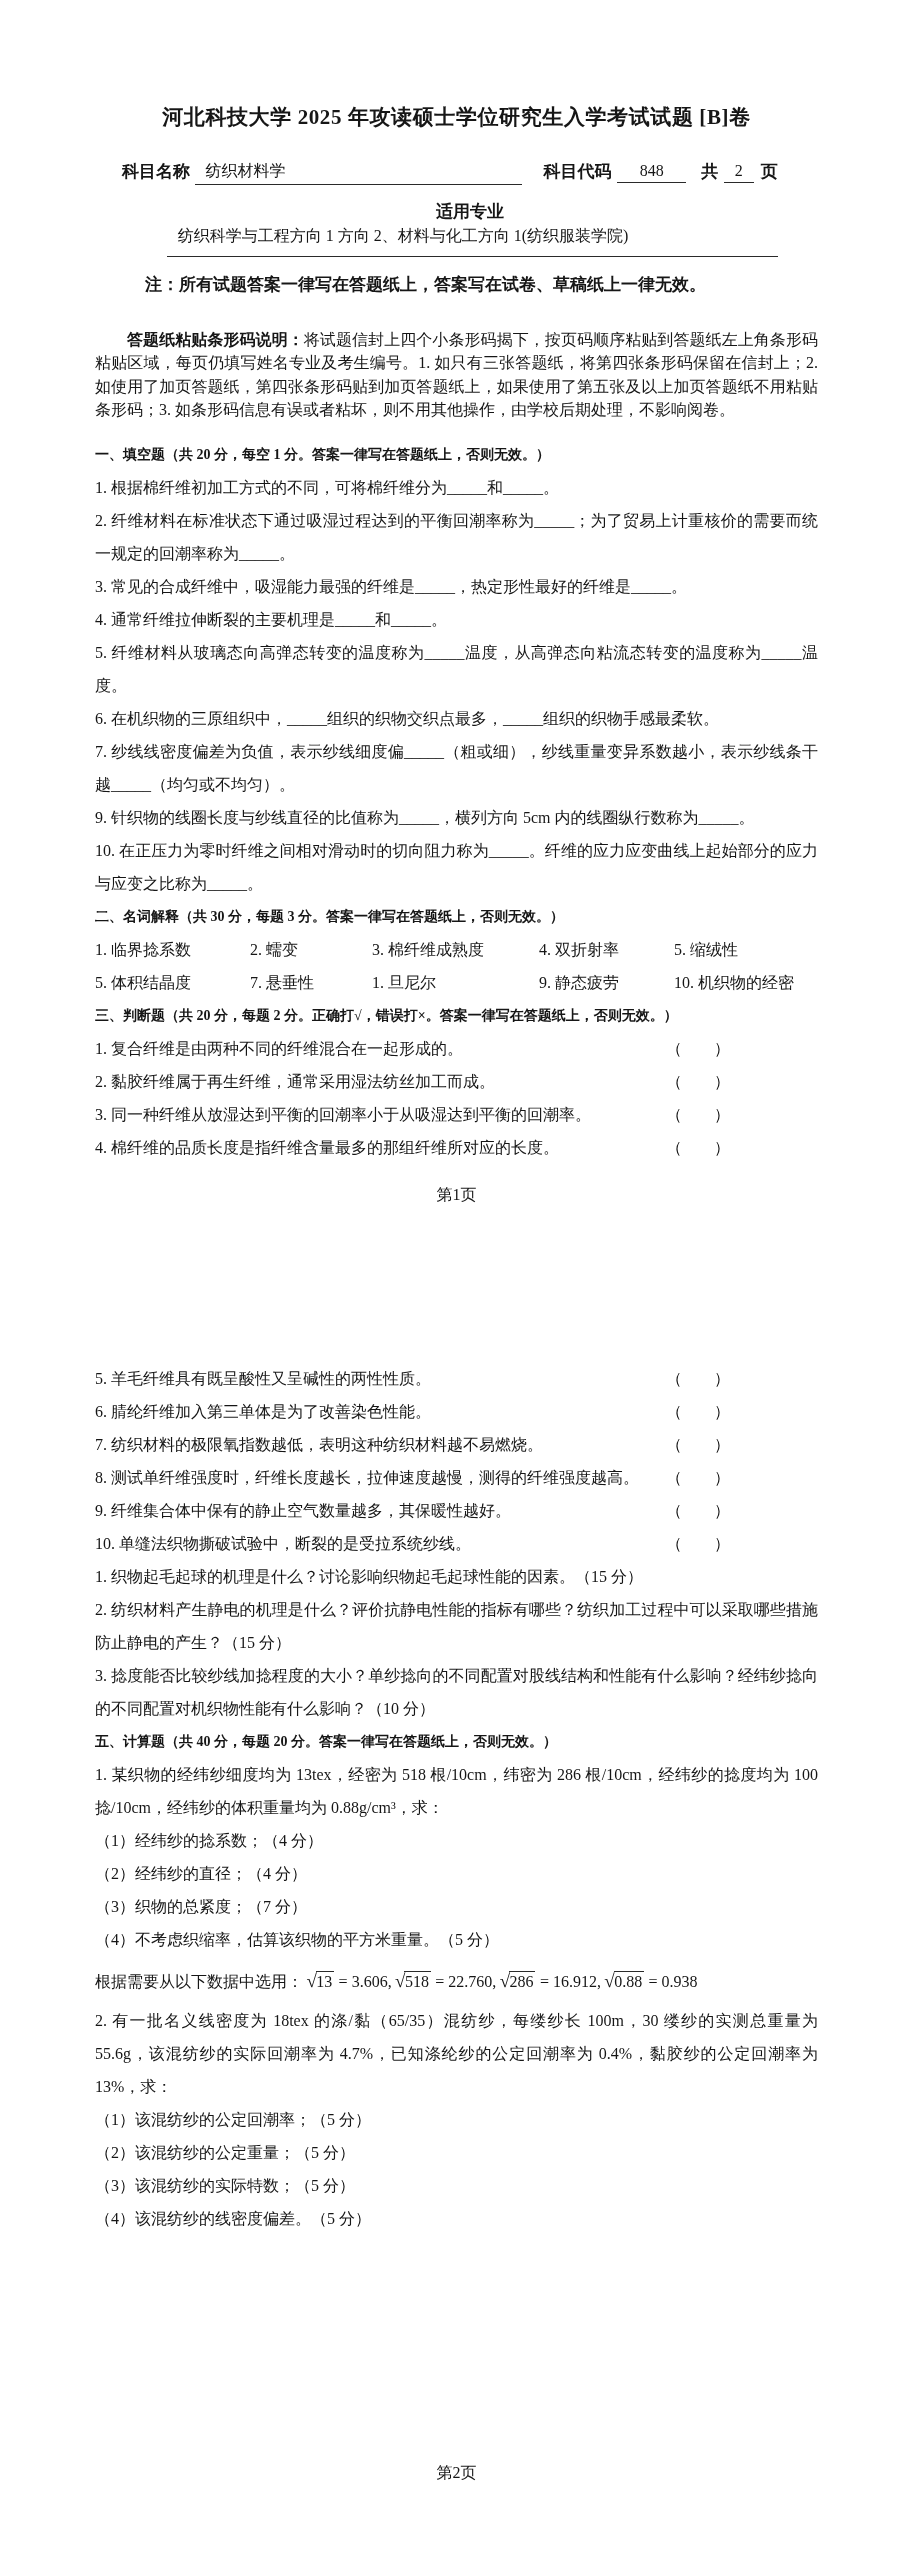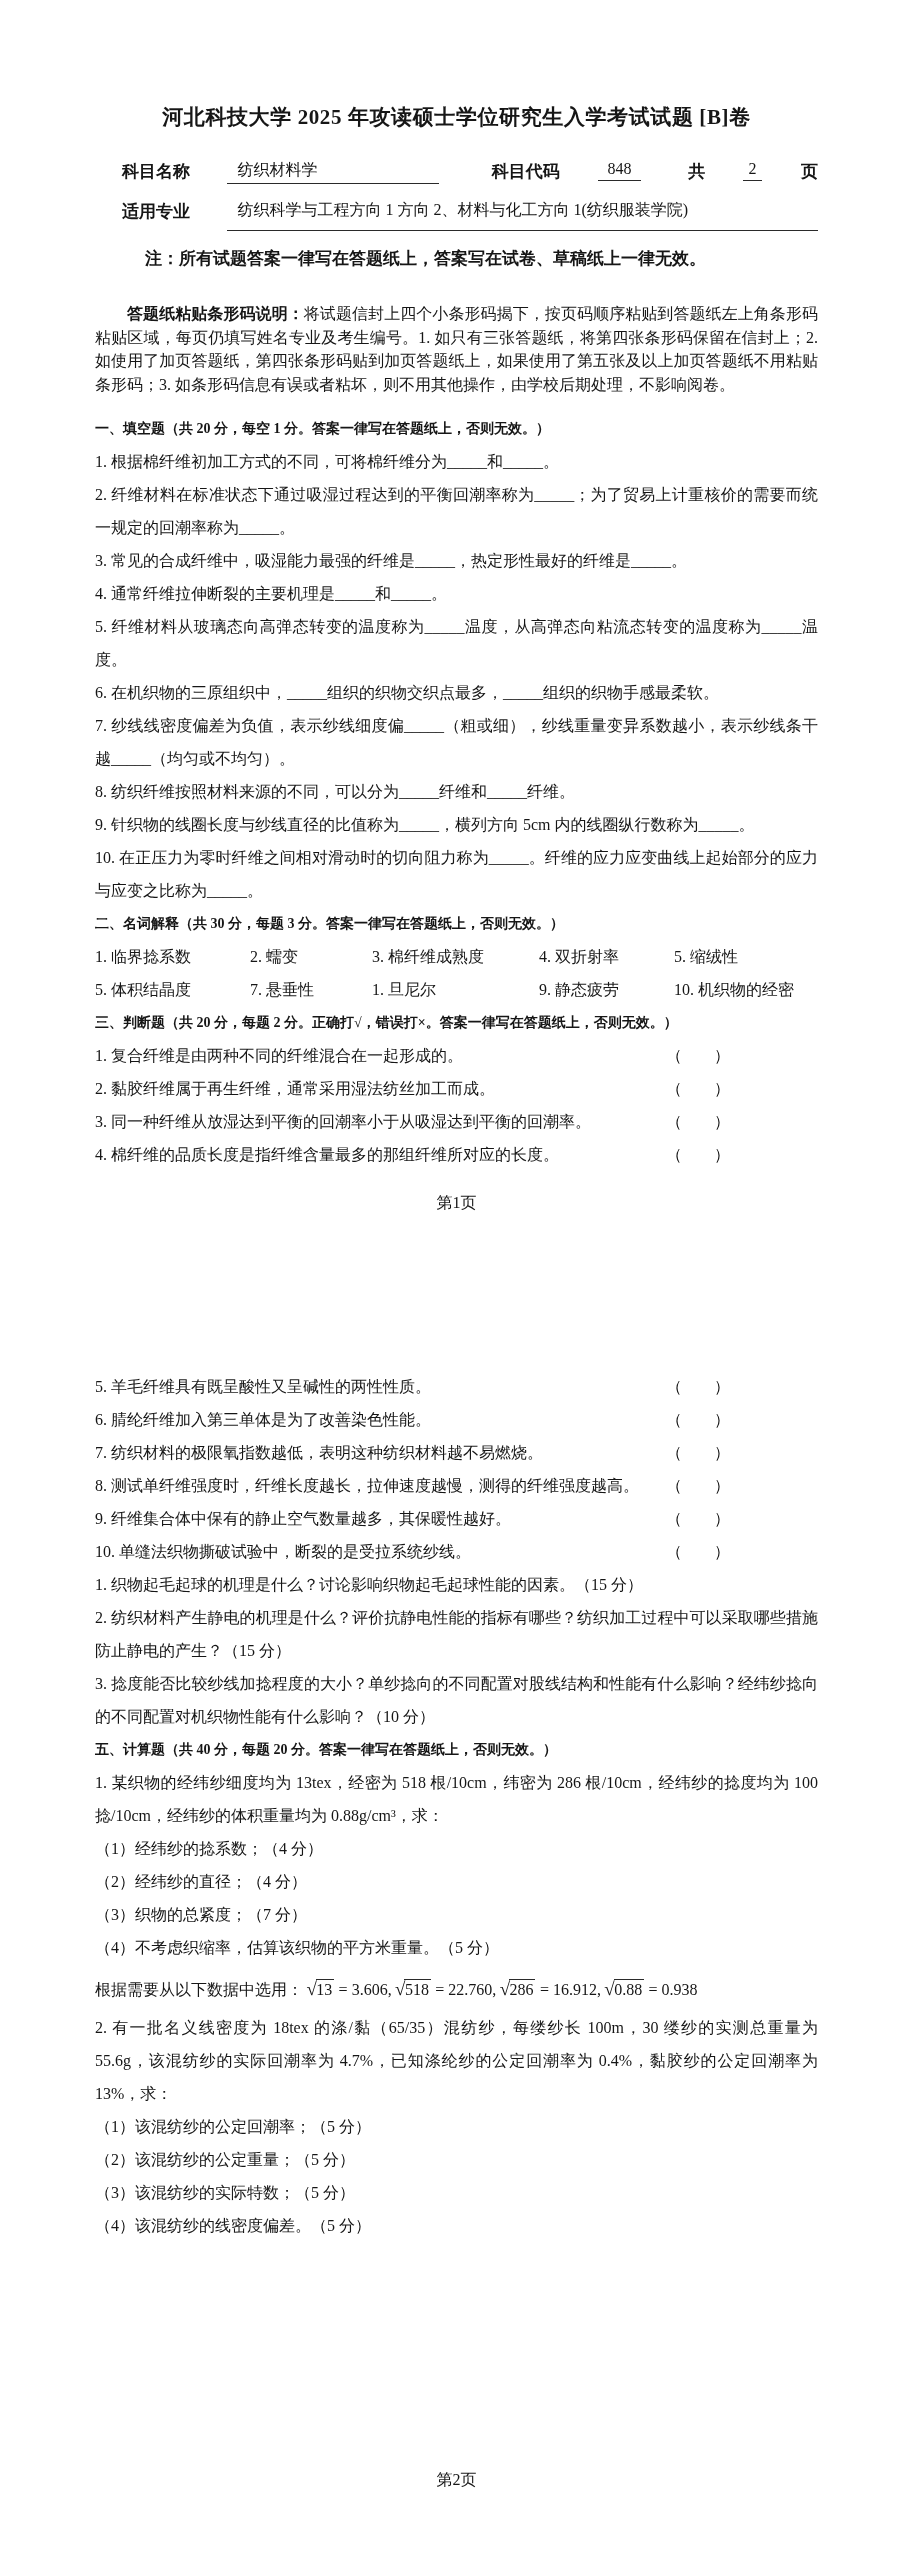--- a/index.html
+++ b/index.html
@@ -17,26 +17,25 @@
   .title {
     text-align: center;
     font-weight: bold;
     font-size: 21px;
     line-height: 26px;
     letter-spacing: 0.6px;
   }
   
   .hdr-row {
     display: flex;
-    align-items: flex-start;
+    align-items: center;
     margin-left: 27px;
-    gap: 32px;
   }
   .hdr-row-1 { margin-top: 30px; }
-  .hdr-row-2 { margin-top: 15px; }
+  .hdr-row-2 { margin-top: 15px; flex-direction: column; }
   .hdr-label {
     font-weight: bold;
     font-size: 17px;
     font-family: "Liberation Sans", "DejaVu Sans", sans-serif;
     white-space: nowrap;
     padding-bottom: 2.3px;
   }
   .u-box {
     border-bottom: 1.1px solid #2a2a2a;
     padding-bottom: 2.3px;
@@ -142,21 +141,20 @@
         <div class="qline">3. 常见的合成纤维中，吸湿能力最强的纤维是_____，热定形性最好的纤维是_____。</div>
 
         <div class="qline">4. 通常纤维拉伸断裂的主要机理是_____和_____。</div>
 
         <div class="qline">5. 纤维材料从玻璃态向高弹态转变的温度称为_____温度，从高弹态向粘流态转变的温度称为_____温度。</div>
 
         <div class="qline">6. 在机织物的三原组织中，_____组织的织物交织点最多，_____组织的织物手感最柔软。</div>
 
         <div class="qline">7. 纱线线密度偏差为负值，表示纱线细度偏_____（粗或细），纱线重量变异系数越小，表示纱线条干越_____（均匀或不均匀）。</div>
 
-        <div class="qline">8. 纺织纤维按照材料来源的不同，可以分为_____纤维和_____纤维。</div>
 
         <div class="qline">9. 针织物的线圈长度与纱线直径的比值称为_____，横列方向 5cm 内的线圈纵行数称为_____。</div>
 
         <div class="qline">10. 在正压力为零时纤维之间相对滑动时的切向阻力称为_____。纤维的应力应变曲线上起始部分的应力与应变之比称为_____。</div>
       </div>
   </div>
 
   <div>
     <div class="sec-heading">二、名词解释（共 30 分，每题 3 分。答案一律写在答题纸上，否则无效。）</div>
     <div class="terms-grid">

